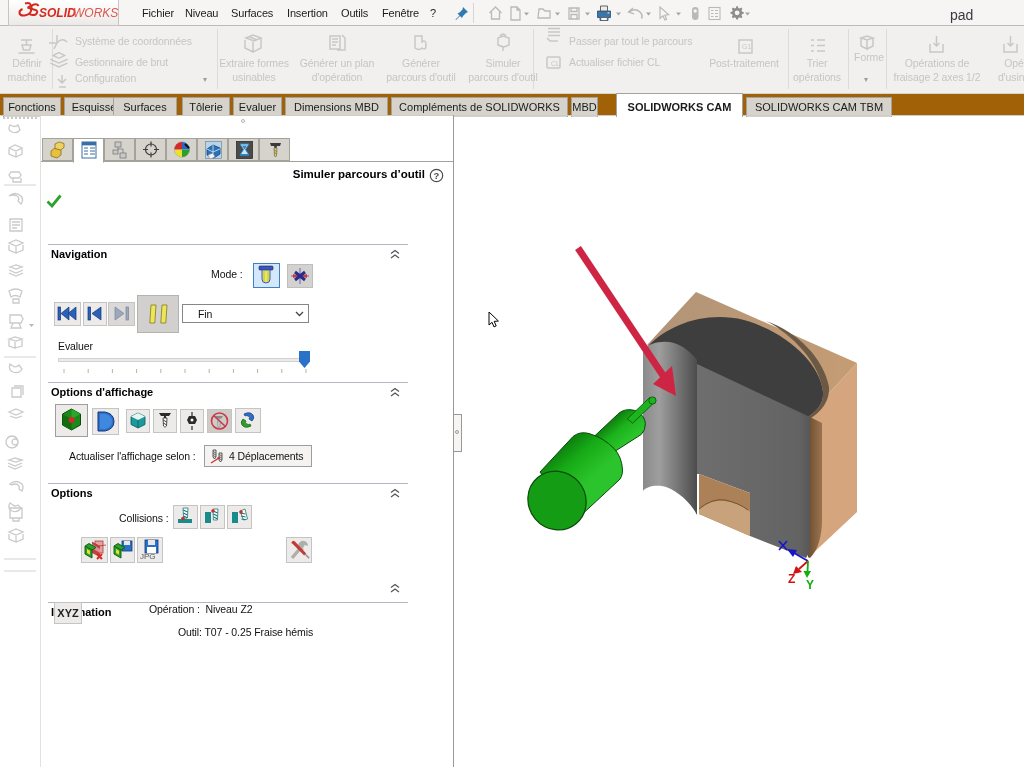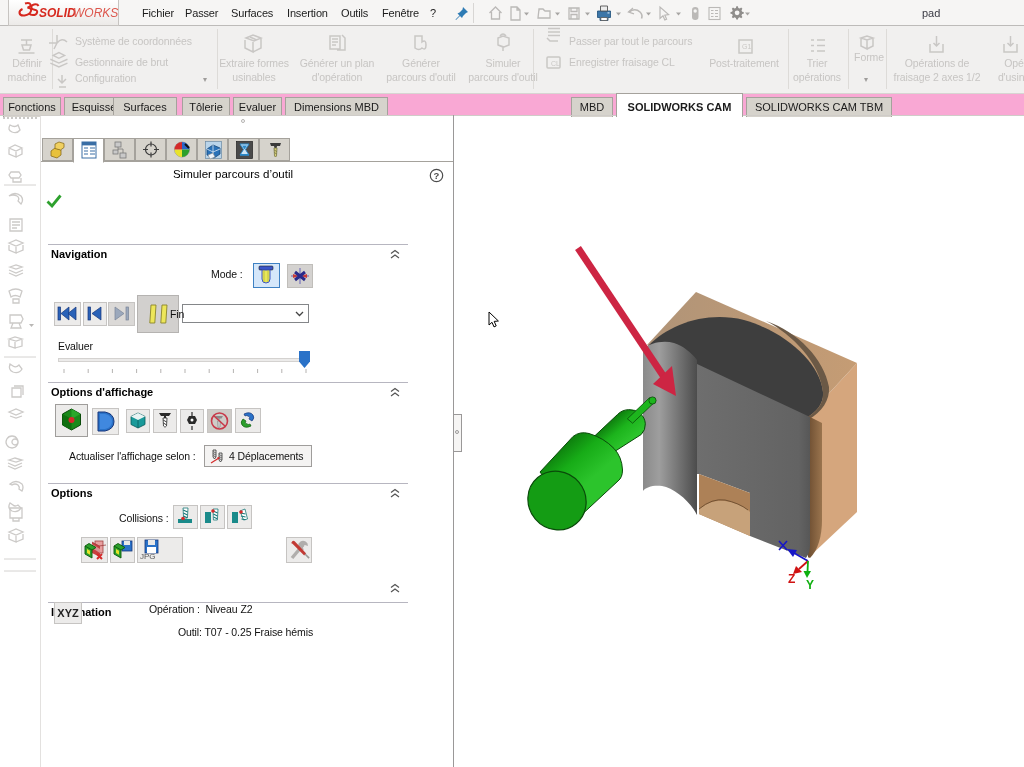--- a/index.html
+++ b/index.html
@@ -4,38 +4,38 @@
 <style>
   * { margin:0; padding:0; box-sizing:border-box; }
   html,body { width:1024px; height:767px; overflow:hidden; font-family:"Liberation Sans", sans-serif; background:#fff; }
   .abs { position:absolute; }
   #app { position:relative; width:1024px; height:767px; background:#fff; }
 
   
   #titlebar { position:absolute; left:0; top:0; width:1024px; height:26px; background:#f6f5f4; border-bottom:1px solid #bdbbb9; }
   #logoplate { position:absolute; left:8px; top:0; width:111px; height:26px; background:linear-gradient(180deg,#ffffff,#eceae8); border:1px solid #c7c4c1; border-top:none; }
   .menuitem { position:absolute; top:7px; font-size:11px; letter-spacing:-0.15px; color:#1c1c1c; }
-  #pad-title { position:absolute; left:922px; top:7px; font-size:11px; color:#3a3a44; }
+  #pad-title { position:absolute; left:950px; top:7px; font-size:14px; color:#3a3a44; }
 
   
   #ribbon { position:absolute; left:0; top:26px; width:1024px; height:67px; background:#f1f0ef; }
   .rsep { position:absolute; top:3px; width:1px; height:60px; background:#dddbd8; }
   .rlabel { position:absolute; font-size:10.5px; letter-spacing:-0.1px; color:#c7c5c3; text-align:center; white-space:nowrap; line-height:13.5px; transform:translateX(-50%); }
   .rlabelL { position:absolute; font-size:10.5px; letter-spacing:-0.1px; color:#c7c5c3; white-space:nowrap; }
 
   
-  #tabrow { position:absolute; left:0; top:93px; width:1024px; height:22px; background:#f9a8d4; border-top:1px solid #d7d5d2;}
+  #tabrow { position:absolute; left:0; top:93px; width:1024px; height:22px; background:#a16207; border-top:1px solid #d7d5d2;}
   .ctab { position:absolute; top:3px; height:20px; background:#d6d3cc; border:1px solid #a5a29c; border-bottom:none; font-size:11px; color:#1a1a1a; text-align:center; line-height:19px; overflow:hidden; }
   .ctab.active { background:#ffffff; font-weight:bold; top:-1px; height:24px; line-height:26px; }
 
   
   #panel { position:absolute; left:41px; top:115px; width:412px; height:652px; background:#fff; }
   .pmtab { position:absolute; top:23px; width:31px; height:23px; background:#d6d3cc; border:1px solid #a5a29c; }
   .pmtab.active { background:#ffffff; border-bottom:1px solid #fff; height:25px; }
-  #pmtitle { position:absolute; left:0; top:53px; width:384px; text-align:center; font-size:11.5px; font-weight:normal; color:#000; }
+  #pmtitle { position:absolute; left:0; top:53px; width:384px; text-align:right; font-size:11.5px; font-weight:bold; color:#000; }
   .sechdr { position:absolute; left:7px; width:360px; border-top:1px solid #b7b6c0; }
   .sechdr .t { position:absolute; left:3px; top:3px; font-size:11px; font-weight:bold; color:#000; }
   .btn { position:absolute; background:#ecebea; border:1px solid #c6c4c2; }
   .ptext { position:absolute; font-size:10.5px; letter-spacing:-0.1px; color:#111; white-space:nowrap; }
 </style>
 </head>
 <body>
 <div id="app">
 
   <div id="titlebar">
@@ -43,21 +43,21 @@
       <svg width="109" height="24" viewBox="0 0 109 24">
         <g stroke="#d6281e" stroke-width="2" fill="none">
           <path d="M16 3.5 q4.5 -1.5 5.5 1 q0.8 2 -3 3.2 q4.5 0.3 3.5 3.3 q-1.2 3.8 -6.5 4.5 q-4.5 0.5 -5 -2.5 q-0.3 -2.5 3 -4"></path>
           <path d="M29.5 6 q-1 -2.3 -4.5 -1.5 q-3.2 0.8 -2.7 3 q0.4 1.8 3.2 2.2 q3.2 0.5 2.6 2.8 q-0.7 2.6 -4.2 2.6 q-2.8 0 -3.6 -1.6"></path>
         </g>
         <text x="30" y="16.5" font-family="Liberation Sans, sans-serif" font-weight="bold" font-style="italic" font-size="12" fill="#d6281e">SOLID</text>
         <text x="64" y="16.5" font-family="Liberation Sans, sans-serif" font-style="italic" font-size="12" fill="#dc564c">WORKS</text>
       </svg>
     </div>
     <div class="menuitem" style="left:142px">Fichier</div>
-    <div class="menuitem" style="left:185px">Passer</div>
+    <div class="menuitem" style="left:185px">Niveau</div>
     <div class="menuitem" style="left:231px">Surfaces</div>
     <div class="menuitem" style="left:287px">Insertion</div>
     <div class="menuitem" style="left:341px">Outils</div>
     <div class="menuitem" style="left:382px">Fenêtre</div>
     <div class="menuitem" style="left:430px">?</div>
     <svg class="abs" style="left:455px;top:6px" width="14" height="14" viewBox="0 0 14 14">
       <g fill="#2e7bb4">
           <path d="M8 1 l5 5 -2 1 -3 3 -1 2 -2-2 -4 4 -0.5-0.5 4-4 -2-2 2-1 3-3z"></path>
         </g>
     </svg>
@@ -124,21 +124,21 @@
     <div class="rsep" style="left:886px"></div>
     <div class="rlabel" style="left:27px;top:31px">Définir<br>machine</div>
     <div class="rlabelL" style="left:75px;top:9px">Système de coordonnées</div>
     <div class="rlabelL" style="left:75px;top:29.5px">Gestionnaire de brut</div>
     <div class="rlabelL" style="left:75px;top:46px">Configuration</div>
     <div class="rlabel" style="left:254px;top:31px">Extraire formes<br>usinables</div>
     <div class="rlabel" style="left:337px;top:31px">Générer un plan<br>d'opération</div>
     <div class="rlabel" style="left:421px;top:31px">Générer<br>parcours d'outil</div>
     <div class="rlabel" style="left:503px;top:31px">Simuler<br>parcours d'outil</div>
     <div class="rlabelL" style="left:569px;top:9px">Passer par tout le parcours</div>
-    <div class="rlabelL" style="left:569px;top:29.5px">Enregistrer fraisage CL</div>
+    <div class="rlabelL" style="left:569px;top:29.5px">Actualiser fichier CL</div>
     <div class="rlabel" style="left:744px;top:31px">Post-traitement</div>
     <div class="rlabel" style="left:817px;top:31px">Trier<br>opérations</div>
     <div class="rlabel" style="left:869px;top:25px">Forme</div>
     <div class="rlabel" style="left:937px;top:31px">Opérations de<br>fraisage 2 axes 1/2</div>
     <div class="rlabel" style="left:1014px;top:31px">Opé<br>d'usina</div>
     <div class="rlabelL" style="left:864px;top:49px;color:#9f9d9b;font-size:8px">▾</div>
     <div class="rlabelL" style="left:203px;top:49px;color:#9f9d9b;font-size:8px">▾</div>
 
     <svg class="abs" style="left:0;top:0" width="1024" height="67" viewBox="0 0 1024 67">
       <g stroke="#c9c7c5" stroke-width="1.5" fill="none">
@@ -163,21 +163,22 @@
     </svg>
   </div>
 
   <div id="tabrow">
     <div class="ctab" style="left:3px;width:58px">Fonctions</div>
     <div class="ctab" style="left:64px;width:60px">Esquisse</div>
     <div class="ctab" style="left:113px;width:64px">Surfaces</div>
     <div class="ctab" style="left:182px;width:48px">Tôlerie</div>
     <div class="ctab" style="left:233px;width:49px">Evaluer</div>
     <div class="ctab" style="left:285px;width:103px">Dimensions MBD</div>
-    <div class="ctab" style="left:571px;width:42px">MBD</div>
+    <div class="ctab" style="left:391px;width:177px">Compléments de SOLIDWORKS</div>
+    <div class="ctab" style="left:571px;width:27px">MBD</div>
     <div class="ctab active" style="left:616px;width:127px">SOLIDWORKS CAM</div>
     <div class="ctab" style="left:746px;width:146px">SOLIDWORKS CAM TBM</div>
   </div>
 
   <svg class="abs" style="left:0;top:115px" width="41" height="652" viewBox="0 0 41 652">
     <g fill="#b9b7b5">
       <circle cx="4" cy="3" r="1"></circle>
         <circle cx="8" cy="3" r="1"></circle>
         <circle cx="12" cy="3" r="1"></circle>
         <circle cx="16" cy="3" r="1"></circle>
@@ -343,21 +344,21 @@
     </div>
     <div class="abs" style="left:96px;top:180px;width:42px;height:38px;background:#d2d0ce;border:1px solid #b5b3b1">
       <svg width="40" height="36" viewBox="0 0 40 36">
           <g fill="#ede65a" stroke="#8a842a" stroke-width="0.9">
             <path d="M13 9 l5 0 -1.2 18 -5 0z"></path>
             <path d="M24 9 l5 0 -1.2 18 -5 0z"></path>
           </g>
         </svg>
     </div>
     <div class="abs" style="left:141px;top:189px;width:127px;height:19px;background:#fff;border:1px solid #848689"></div>
-    <div class="ptext" style="left:129px;top:193px">Fin</div>
+    <div class="ptext" style="left:157px;top:193px">Fin</div>
     <svg class="abs" style="left:254px;top:196px" width="9" height="6" viewBox="0 0 9 6">
         <path d="M1 1 l3.5 3.5 3.5-3.5" stroke="#444" fill="none" stroke-width="1.3"></path>
       </svg>
 
     <div class="ptext" style="left:17px;top:225px">Evaluer</div>
 
     <div class="abs" style="left:17px;top:243px;width:252px;height:4px;background:#ecebea;border:1px solid #d4d2d0"></div>
     <div class="abs" style="left:258px;top:236px;width:11px;height:17px;background:#2a72c8;clip-path:polygon(0 0,100% 0,100% 62%,50% 100%,0 62%)"></div>
     <svg class="abs" style="left:20px;top:254px" width="250" height="6" viewBox="0 0 250 6">
       <g stroke="#b5b3b1" stroke-width="1">
@@ -492,21 +493,21 @@
       </svg>
     </div>
     <div class="btn" style="left:69px;top:422px;width:25px;height:26px">
       <svg width="23" height="24" viewBox="0 0 23 24">
         <rect x="11" y="3" width="10" height="10" fill="#2a72c8" stroke="#16357a" stroke-width="0.8"></rect>
         <rect x="13" y="3" width="6" height="4" fill="#e8e8e8"></rect>
         <path d="M3 8 l7 4 v8 l-7-4z m0 0 l4-2.5 7 4 -4 2.5" fill="#2ca02c" stroke="#0a5a0a" stroke-width="0.9"></path>
         <path d="M5 11 l3 1.7 v4 l-3-1.7z" fill="#e8e22a"></path>
       </svg>
     </div>
-    <div class="btn" style="left:96px;top:422px;width:46px;height:26px">
+    <div class="btn" style="left:96px;top:422px;width:26px;height:26px">
       <svg width="24" height="24" viewBox="0 0 24 24">
         <rect x="7" y="2" width="13" height="13" fill="#2a72c8" stroke="#16357a" stroke-width="0.8"></rect>
         <rect x="10" y="2" width="7" height="5" fill="#e8e8e8"></rect>
         <rect x="9" y="9" width="9" height="6" fill="#fff"></rect>
         <text x="2" y="21" font-size="8" fill="#555" font-family="Liberation Sans">JPG</text>
       </svg>
     </div>
     <div class="btn" style="left:245px;top:422px;width:26px;height:26px">
       <svg width="24" height="24" viewBox="0 0 24 24">
         <path d="M5 20 L16 7" stroke="#b0aeac" stroke-width="3.4" fill="none"></path>

